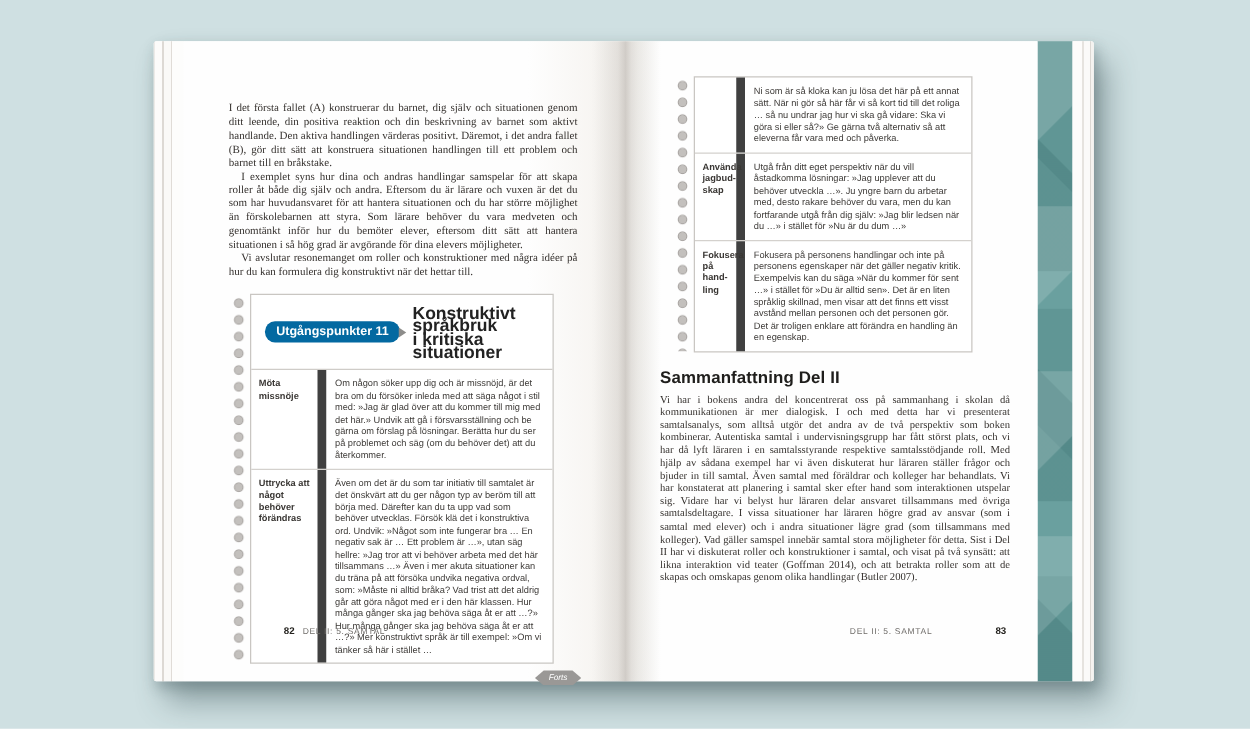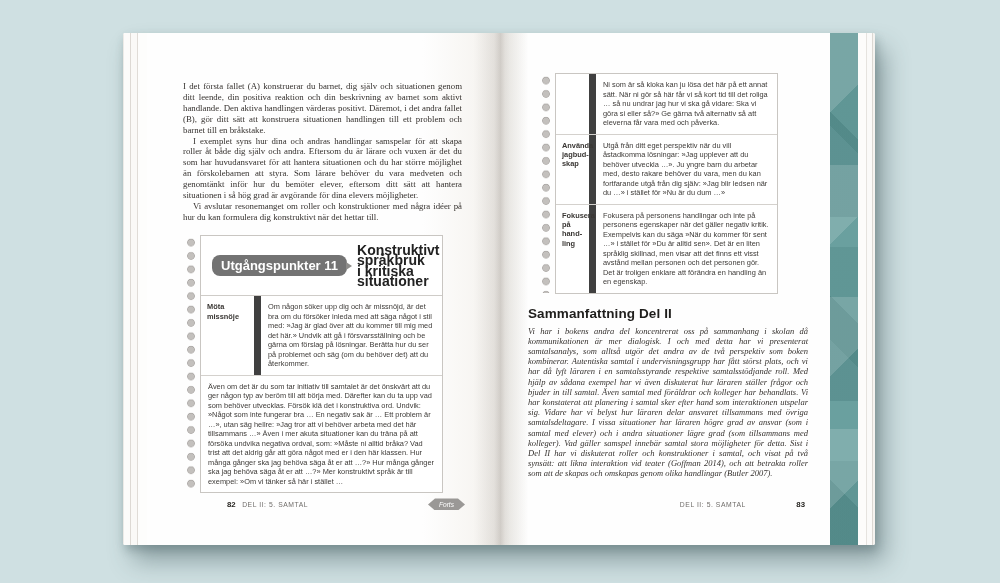--- a/index.html
+++ b/index.html
@@ -22,21 +22,21 @@
     background:linear-gradient(to right,
       #eceae7 0 1px, #fcfbfa 1px 7px, #ddd9d4 7px 8px,
       #faf9f7 8px 14px, #e0dcd7 14px 15px, #fdfdfc 15px);
   }
   .page{flex:none;position:relative;box-sizing:border-box;}
   .left-page{
     width:353px;padding:48px 38px 0 36px;
     background:linear-gradient(to right,#fefefe 0 78%, #f7f5f2 93%, #ebe8e4 100%);
   }
   .right-page{
-    width:330px;padding:40px 22px 0 28px;
+    width:330px;padding:28px 22px 0 28px;
     background:linear-gradient(to right,#eae7e3 0,#f6f5f2 10px,#fefefe 28px);
   }
   .spine-shadow{
     position:absolute;left:350px;top:0;width:56px;height:100%;pointer-events:none;
     background:linear-gradient(to right, rgba(80,70,60,0) 0%, rgba(80,70,60,0.07) 38%,
       rgba(80,70,60,0.17) 49%, rgba(80,70,60,0.09) 57%, rgba(80,70,60,0) 100%);
   }
   .cover-band{
     flex:none;width:28px;background-color:#6aa09f;
     background-image:
@@ -83,22 +83,22 @@
     background-image:radial-gradient(circle at 6px 6.5px,
       #c3c0bd 2.9px, #a5a19e 3.4px, transparent 4.2px);
     background-size:12px 13.4px;background-repeat:repeat-y;
   }
   .table-box{border:1px solid #c9c6c2;background:#fff;}
   .thead{
     display:flex;align-items:center;gap:10px;
     padding:9px 8px 9px 11px;border-bottom:1px solid #cfccc8;
   }
   .badge{
-    position:relative;flex:none;background:#737373;color:#fff;
-    font-weight:bold;font-size:13px;padding:3px 9px;border-radius:8px;
+    position:relative;flex:none;background:#0369a1;color:#fff;
+    font-weight:bold;font-size:10px;padding:3px 9px;border-radius:8px;
     white-space:nowrap;
   }
   .badge::after{
     content:"";position:absolute;right:-5px;top:50%;margin-top:-4px;
     border-left:6px solid #8d8c8a;border-top:4px solid transparent;
     border-bottom:4px solid transparent;
   }
   .ttitle{
     font-weight:bold;font-size:14px;line-height:10.4px;color:#222;
     white-space:pre-line;
@@ -116,21 +116,21 @@
     flex:1;padding:6px 7px;font-size:7.4px;line-height:9.5px;color:#3d3a37;
     text-align:left;
   }
   .forts-tag{
     position:absolute;right:-22px;bottom:-17px;
     background:#9a9896;color:#fff;font-style:italic;font-size:6.6px;
     padding:2.5px 11px;
     clip-path:polygon(0 50%, 7px 0, calc(100% - 7px) 0, 100% 50%, calc(100% - 7px) 100%, 7px 100%);
   }
 
-  .right-body{margin-top:2px;font-style:italic;}
+  .right-body{margin-top:2px;}
   .right-body p{font-size:8.5px;line-height:10.2px;}
 </style>
 </head>
 <body>
 
 <div class="scene">
   <div class="book">
 
     <div class="page-edges-left"></div>
 
@@ -147,20 +147,21 @@
           <div class="thead">
             <span class="badge">Utgångspunkter 11</span>
             <span class="ttitle">Konstruktivt språkbruk
 i kritiska situationer</span>
           </div>
           <div class="trow">
             <div class="tlabel">Möta missnöje</div>
             <div class="ttext">Om någon söker upp dig och är missnöjd, är det bra om du försöker inleda med att säga något i stil med: »Jag är glad över att du kommer till mig med det här.» Undvik att gå i försvarsställning och be gärna om förslag på lösningar. Berätta hur du ser på problemet och säg (om du behöver det) att du återkommer.</div>
           </div>
           <div class="trow">
+            <div class="tlabel">Uttrycka att något behöver förändras</div>
             <div class="ttext">Även om det är du som tar initiativ till samtalet är det önskvärt att du ger någon typ av beröm till att börja med. Därefter kan du ta upp vad som behöver utvecklas. Försök klä det i konstruktiva ord. Undvik: »Något som inte fungerar bra … En negativ sak är … Ett problem är …», utan säg hellre: »Jag tror att vi behöver arbeta med det här tillsammans …» Även i mer akuta situationer kan du träna på att försöka undvika negativa ordval, som: »Måste ni alltid bråka? Vad trist att det aldrig går att göra något med er i den här klassen. Hur många gånger ska jag behöva säga åt er att …?» Hur många gånger ska jag behöva säga åt er att …?» Mer konstruktivt språk är till exempel: »Om vi tänker så här i stället …</div>
           </div>
         </div>
         <span class="forts-tag">Forts</span>
       </div>
 
       <div class="footer">
         <span class="pagenum">82</span><span class="sep"></span>
         <span>DEL II: 5. SAMTAL</span>
       </div>

